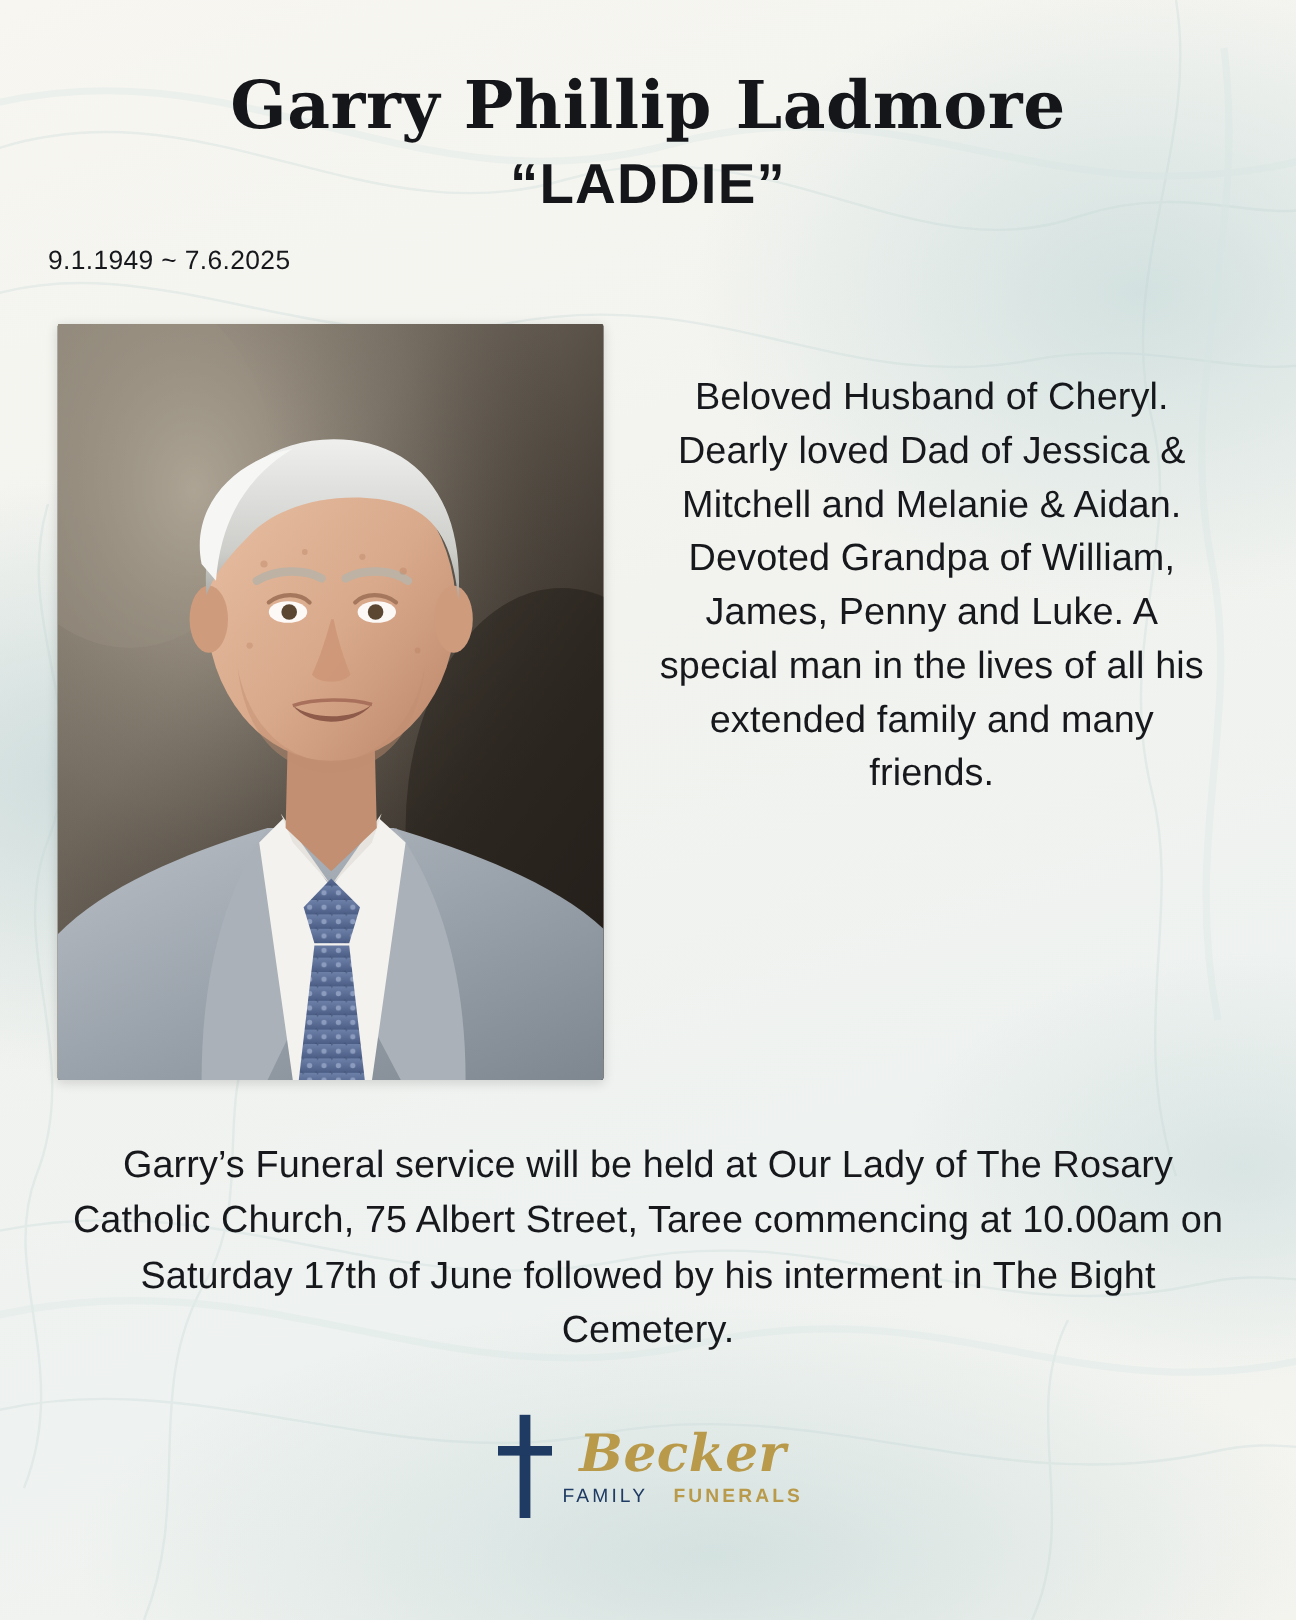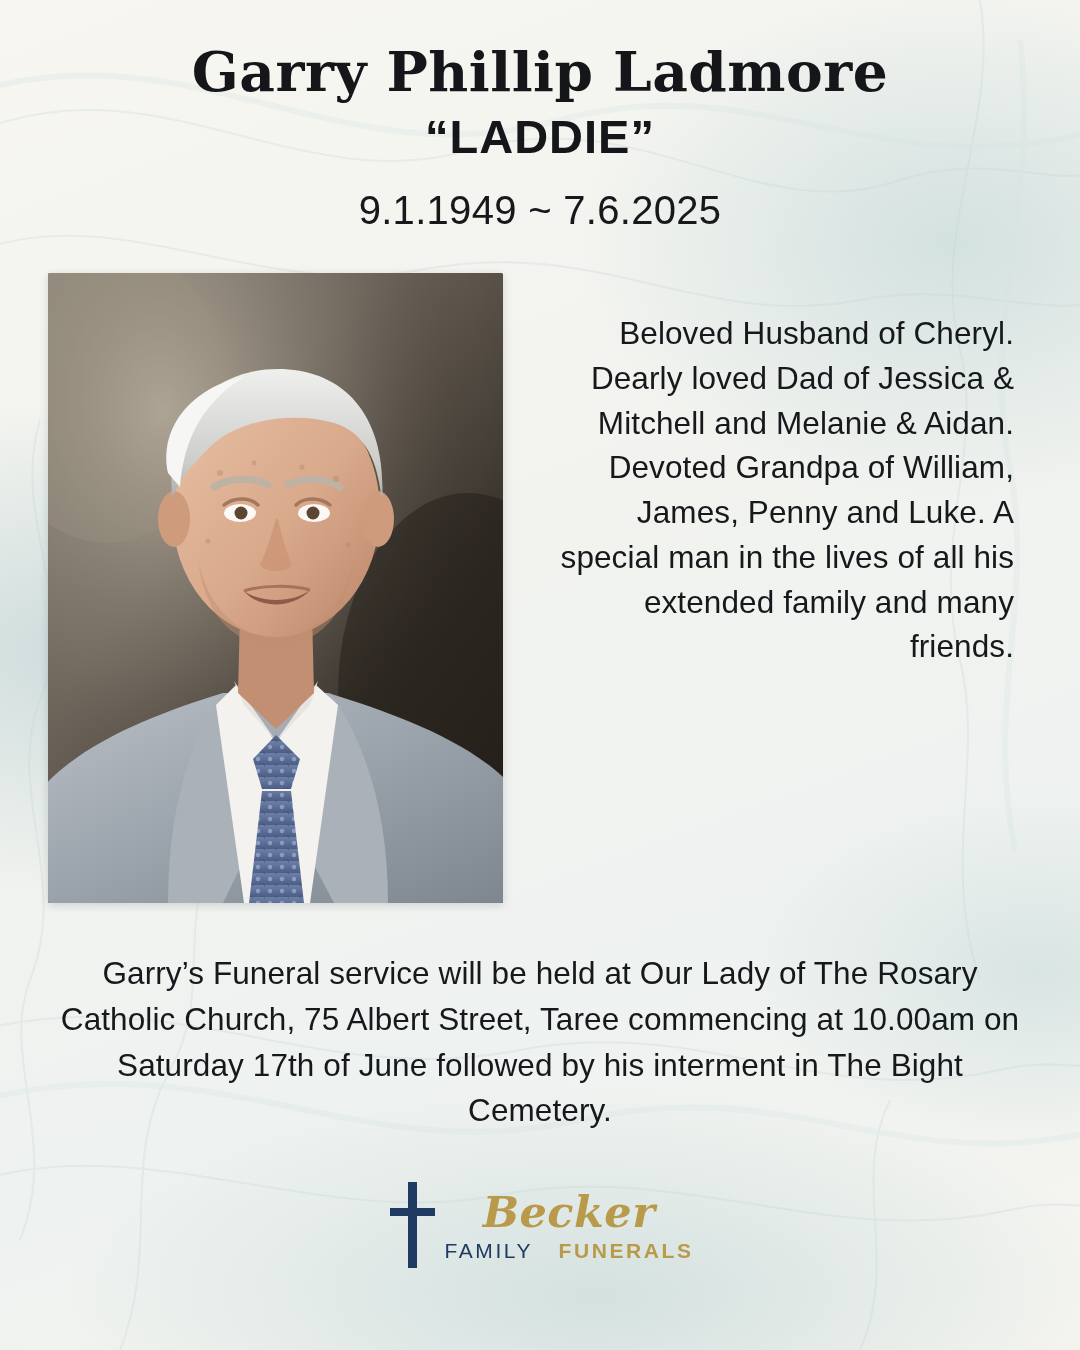--- a/index.html
+++ b/index.html
@@ -32,21 +32,21 @@
   .veins {
     position: absolute;
     inset: 0;
     pointer-events: none;
     opacity: .55;
   }
 
   .content {
     position: relative;
     z-index: 3;
-    padding: 0 40px;
+    padding: 16px 40px;
   }
 
   .name {
     margin: 0;
     padding-top: 42px;
     text-align: center;
     font-family: "DejaVu Serif", serif;
     font-weight: 700;
     font-size: 55px;
     letter-spacing: 0.5px;
@@ -60,22 +60,21 @@
     font-family: Liberation Sans, sans-serif;
     font-weight: 700;
     font-size: 47px;
     letter-spacing: 1px;
     color: #14161a;
     line-height: 1.1;
   }
 
   .dates {
     margin: 26px 0 0 0;
-    text-align: center;
-    font-size: 40px;
+    font-size: 22px;
     color: #16181c;
     letter-spacing: 0.3px;
   }
 
   .middle {
     display: flex;
     align-items: flex-start;
     margin-top: 40px;
     gap: 24px;
     padding: 0 8px;
@@ -93,21 +92,21 @@
     position: relative;
     overflow: hidden;
     background: #6a6258;
     box-shadow: 0 2px 10px rgba(0,0,0,0.14);
   }
 
   .portrait svg { display: block; }
 
   .tribute {
     flex: 1 1 auto;
-    text-align: right;
+    text-align: center;
     font-size: 31.5px;
     line-height: 1.42;
     color: #16181c;
     padding: 38px 18px 0 12px;
     letter-spacing: 0.1px;
   }
 
   .service {
     margin: 48px 0 0 0;
     text-align: center;
@@ -142,21 +141,21 @@
     font-family: "DejaVu Serif", serif;
     font-style: italic;
     font-weight: 700;
     font-size: 43px;
     color: #b99a4a;
     letter-spacing: 0.5px;
   }
 
   .logo-sub {
     margin-top: 6px;
-    font-size: 21px;
+    font-size: 16px;
     letter-spacing: 2.6px;
     color: #1f3a63;
     font-weight: 700;
   }
   .logo-sub .fam { color: #1f3a63; font-weight: 400; }
   .logo-sub .fun { color: #b99a4a; font-weight: 700; }
 </style>
 </head>
 <body>
 

